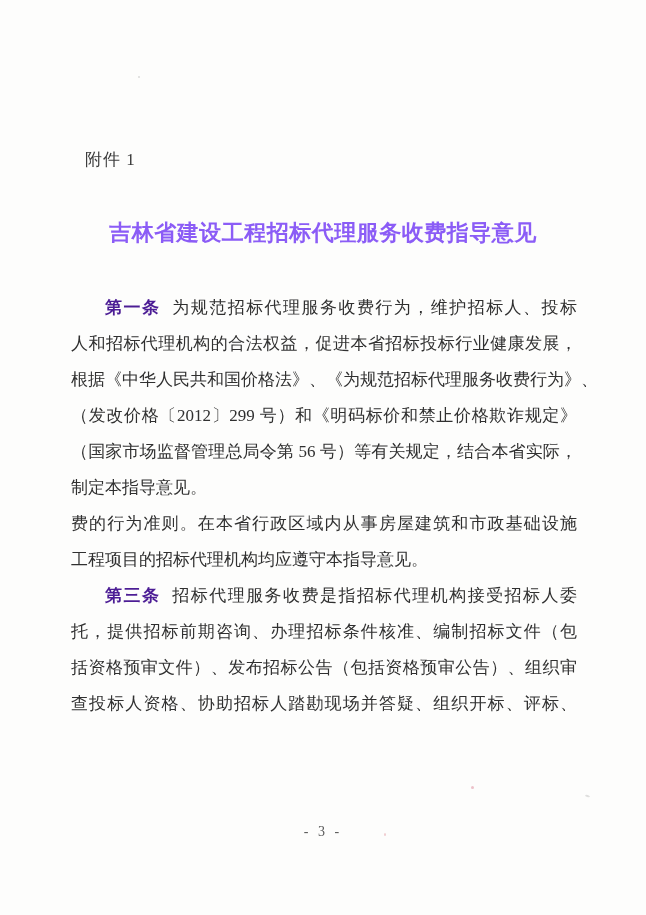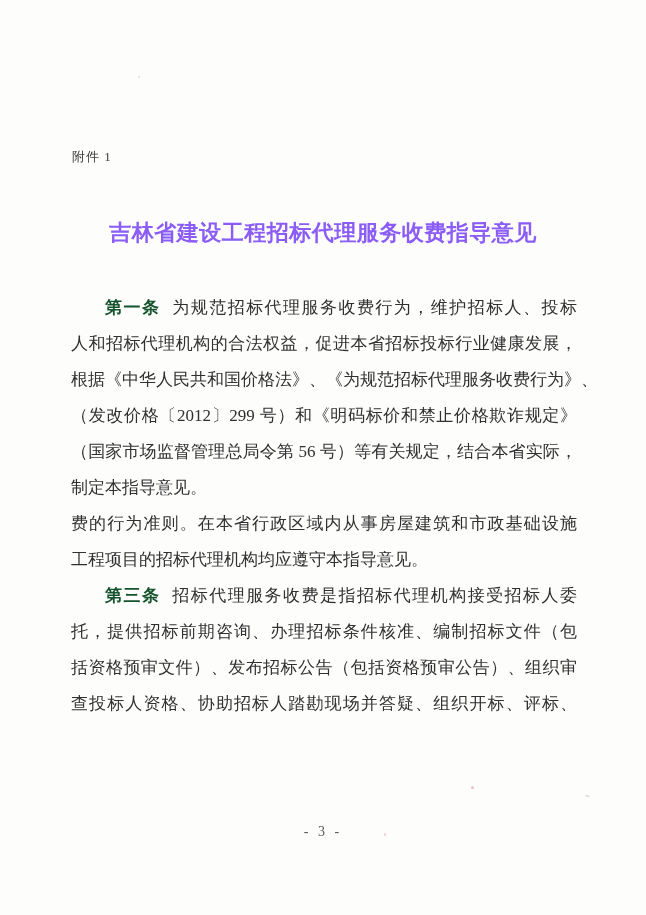--- a/index.html
+++ b/index.html
@@ -10,23 +10,23 @@
   .page {
     position: relative;
     width: 646px;
     height: 915px;
     background: #fdfdfc;
     overflow: hidden;
     font-family: "Liberation Serif", "DejaVu Serif", serif;
   }
   .attachment {
     position: absolute;
-    left: 72px;
+    left: 85px;
     top: 148px;
-    font-size: 13px;
+    font-size: 17px;
     letter-spacing: 1px;
     color: #3b3b3b;
   }
   .doc-title {
     position: absolute;
     top: 218px;
     left: 0;
     right: 0;
     text-align: center;
     font-size: 22px;
@@ -53,21 +53,21 @@
     overflow: visible;
   }
   .line.end {
     text-align-last: left;
   }
   .line.indent {
     text-indent: 2em;
   }
   .head {
     font-weight: 700;
-    color: #14532d;
+    color: #4c1d95;
     margin-right: 0.7em;
   }
   .footer {
     position: absolute;
     top: 824px;
     left: 0;
     right: 0;
     text-align: center;
     font-size: 14px;
     letter-spacing: 3px;

